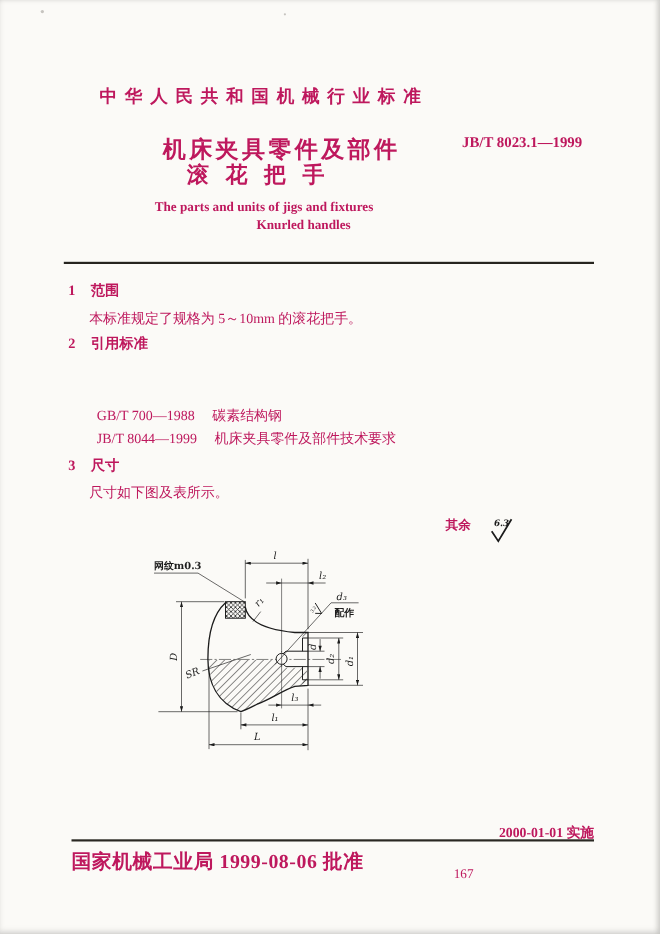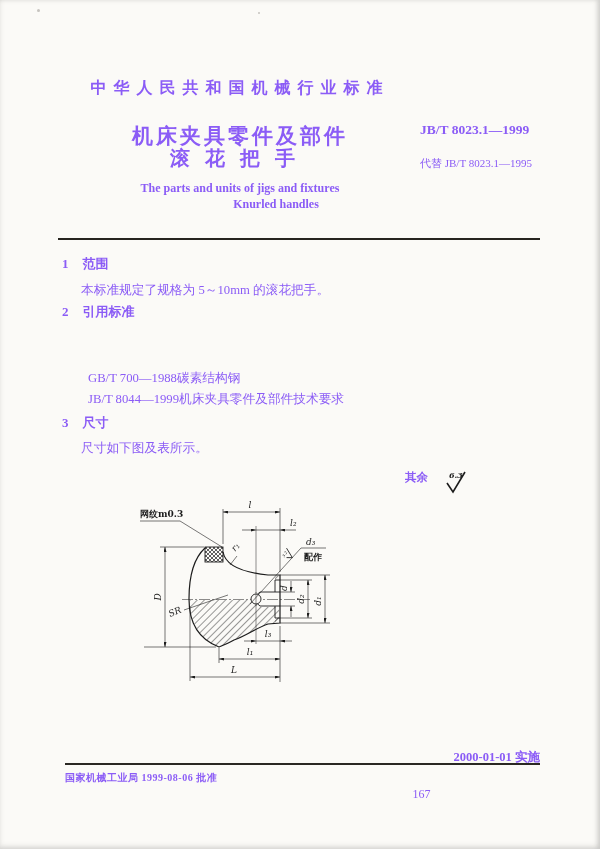--- a/index.html
+++ b/index.html
@@ -1,67 +1,66 @@
 <!DOCTYPE html>
 <html><head>
 <meta charset="utf-8">
 <style>
   html,body{margin:0;padding:0;background:#e9e8e5;}
   .page{
     position:relative;width:600px;height:849px;margin:0 auto;
     background:#fbfaf7;overflow:hidden;
-    font-family:"Liberation Serif","DejaVu Serif",serif;color:#8b5cf6;
+    font-family:"Liberation Serif","DejaVu Serif",serif;color:#be185d;
   }
   .page::after{
     content:"";position:absolute;inset:0;pointer-events:none;
     box-shadow:inset -3px 0 4px rgba(120,120,115,.25), inset 0 -3px 5px rgba(130,130,125,.18);
   }
   .abs{position:absolute;}
   .hdr-line1{left:0;top:78px;width:480px;text-align:center;
     font-size:16px;font-weight:bold;letter-spacing:7px;white-space:nowrap;}
   .title-zh1{left:0;top:122px;width:480px;text-align:center;
-    font-size:21px;font-weight:bold;letter-spacing:3px;}
+    font-size:21px;font-weight:bold;letter-spacing:3px;padding-left:16px;}
   .title-zh2{left:0;top:145px;width:480px;text-align:center;
     font-size:20px;font-weight:bold;letter-spacing:15px;}
   .std-no{left:420px;top:122px;width:150px;font-size:13.5px;font-weight:bold;
     font-family:"Liberation Serif",serif;}
   .replaces{left:420px;top:156px;width:160px;font-size:11px;}
   .title-en1{left:0;top:181px;width:480px;text-align:center;font-size:12px;font-weight:bold;}
   .title-en2{left:0;top:197px;width:480px;text-align:center;font-size:12px;font-weight:bold;padding-left:36px;}
   .hrule{left:58px;top:238px;width:482px;height:2px;background:#26241f;}
   .sec-h{left:62px;font-size:13px;font-weight:bold;}
   .sec-h .num{display:inline-block;margin-right:14px;}
   .para{left:62px;width:478px;font-size:12.7px;line-height:21.5px;text-align:justify;}
   .indent{text-indent:1.5em;}
   .ref-line{left:88px;width:452px;font-size:12.7px;white-space:nowrap;}
-  .ref-line .code{}
+  .ref-line .code{margin-right:16px;}
   .rough-note{left:405px;top:470px;font-size:11.5px;font-weight:bold;display:flex;align-items:flex-start;gap:15px;}
   .drawing{left:138px;top:496px;}
   .frule{left:65px;top:763px;width:475px;height:2px;background:#2a2823;}
-  .foot-left{left:65px;top:771px;font-size:10px;font-weight:bold;letter-spacing:.5px;}
+  .foot-left{left:65px;top:771px;font-size:18px;font-weight:bold;letter-spacing:.5px;}
   .foot-right{left:300px;top:749px;width:240px;text-align:right;font-size:12.5px;font-weight:bold;}
   .page-num{left:300px;top:787px;width:243px;text-align:center;font-size:12px;}
   .speck{position:absolute;background:#9a9892;border-radius:50%;opacity:.55;}
   svg text{font-family:"DejaVu Serif","Liberation Serif",serif;}
   svg .dimlbl{font-style:italic;font-size:9px;fill:#1c1c1c;}
   svg .cjk{font-size:9px;font-weight:bold;fill:#1c1c1c;}
 </style>
 </head>
 <body>
 
 <div class="page">
 
   <div class="speck abs" style="left:37px;top:9px;width:3px;height:3px;"></div>
   <div class="speck abs" style="left:258px;top:12px;width:2px;height:2px;"></div>
 
   <div class="abs hdr-line1">中华人民共和国机械行业标准</div>
   <div class="abs title-zh1">机床夹具零件及部件</div>
   <div class="abs title-zh2">滚花把手</div>
   <div class="abs std-no">JB/T 8023.1—1999</div>
-  <div class="abs replaces">代替 JB/T 8023.1—1995</div>
   <div class="abs title-en1">The parts and units of jigs and fixtures</div>
   <div class="abs title-en2">Knurled handles</div>
   <div class="abs hrule"></div>
 
   <div class="abs sec-h" style="top:255px;">
     <span class="num">1</span><span>范围</span>
   </div>
   <div class="abs para indent" style="top:280px;">本标准规定了规格为 5～10mm 的滚花把手。</div>
 
   <div class="abs sec-h" style="top:303px;text-align:center;">

